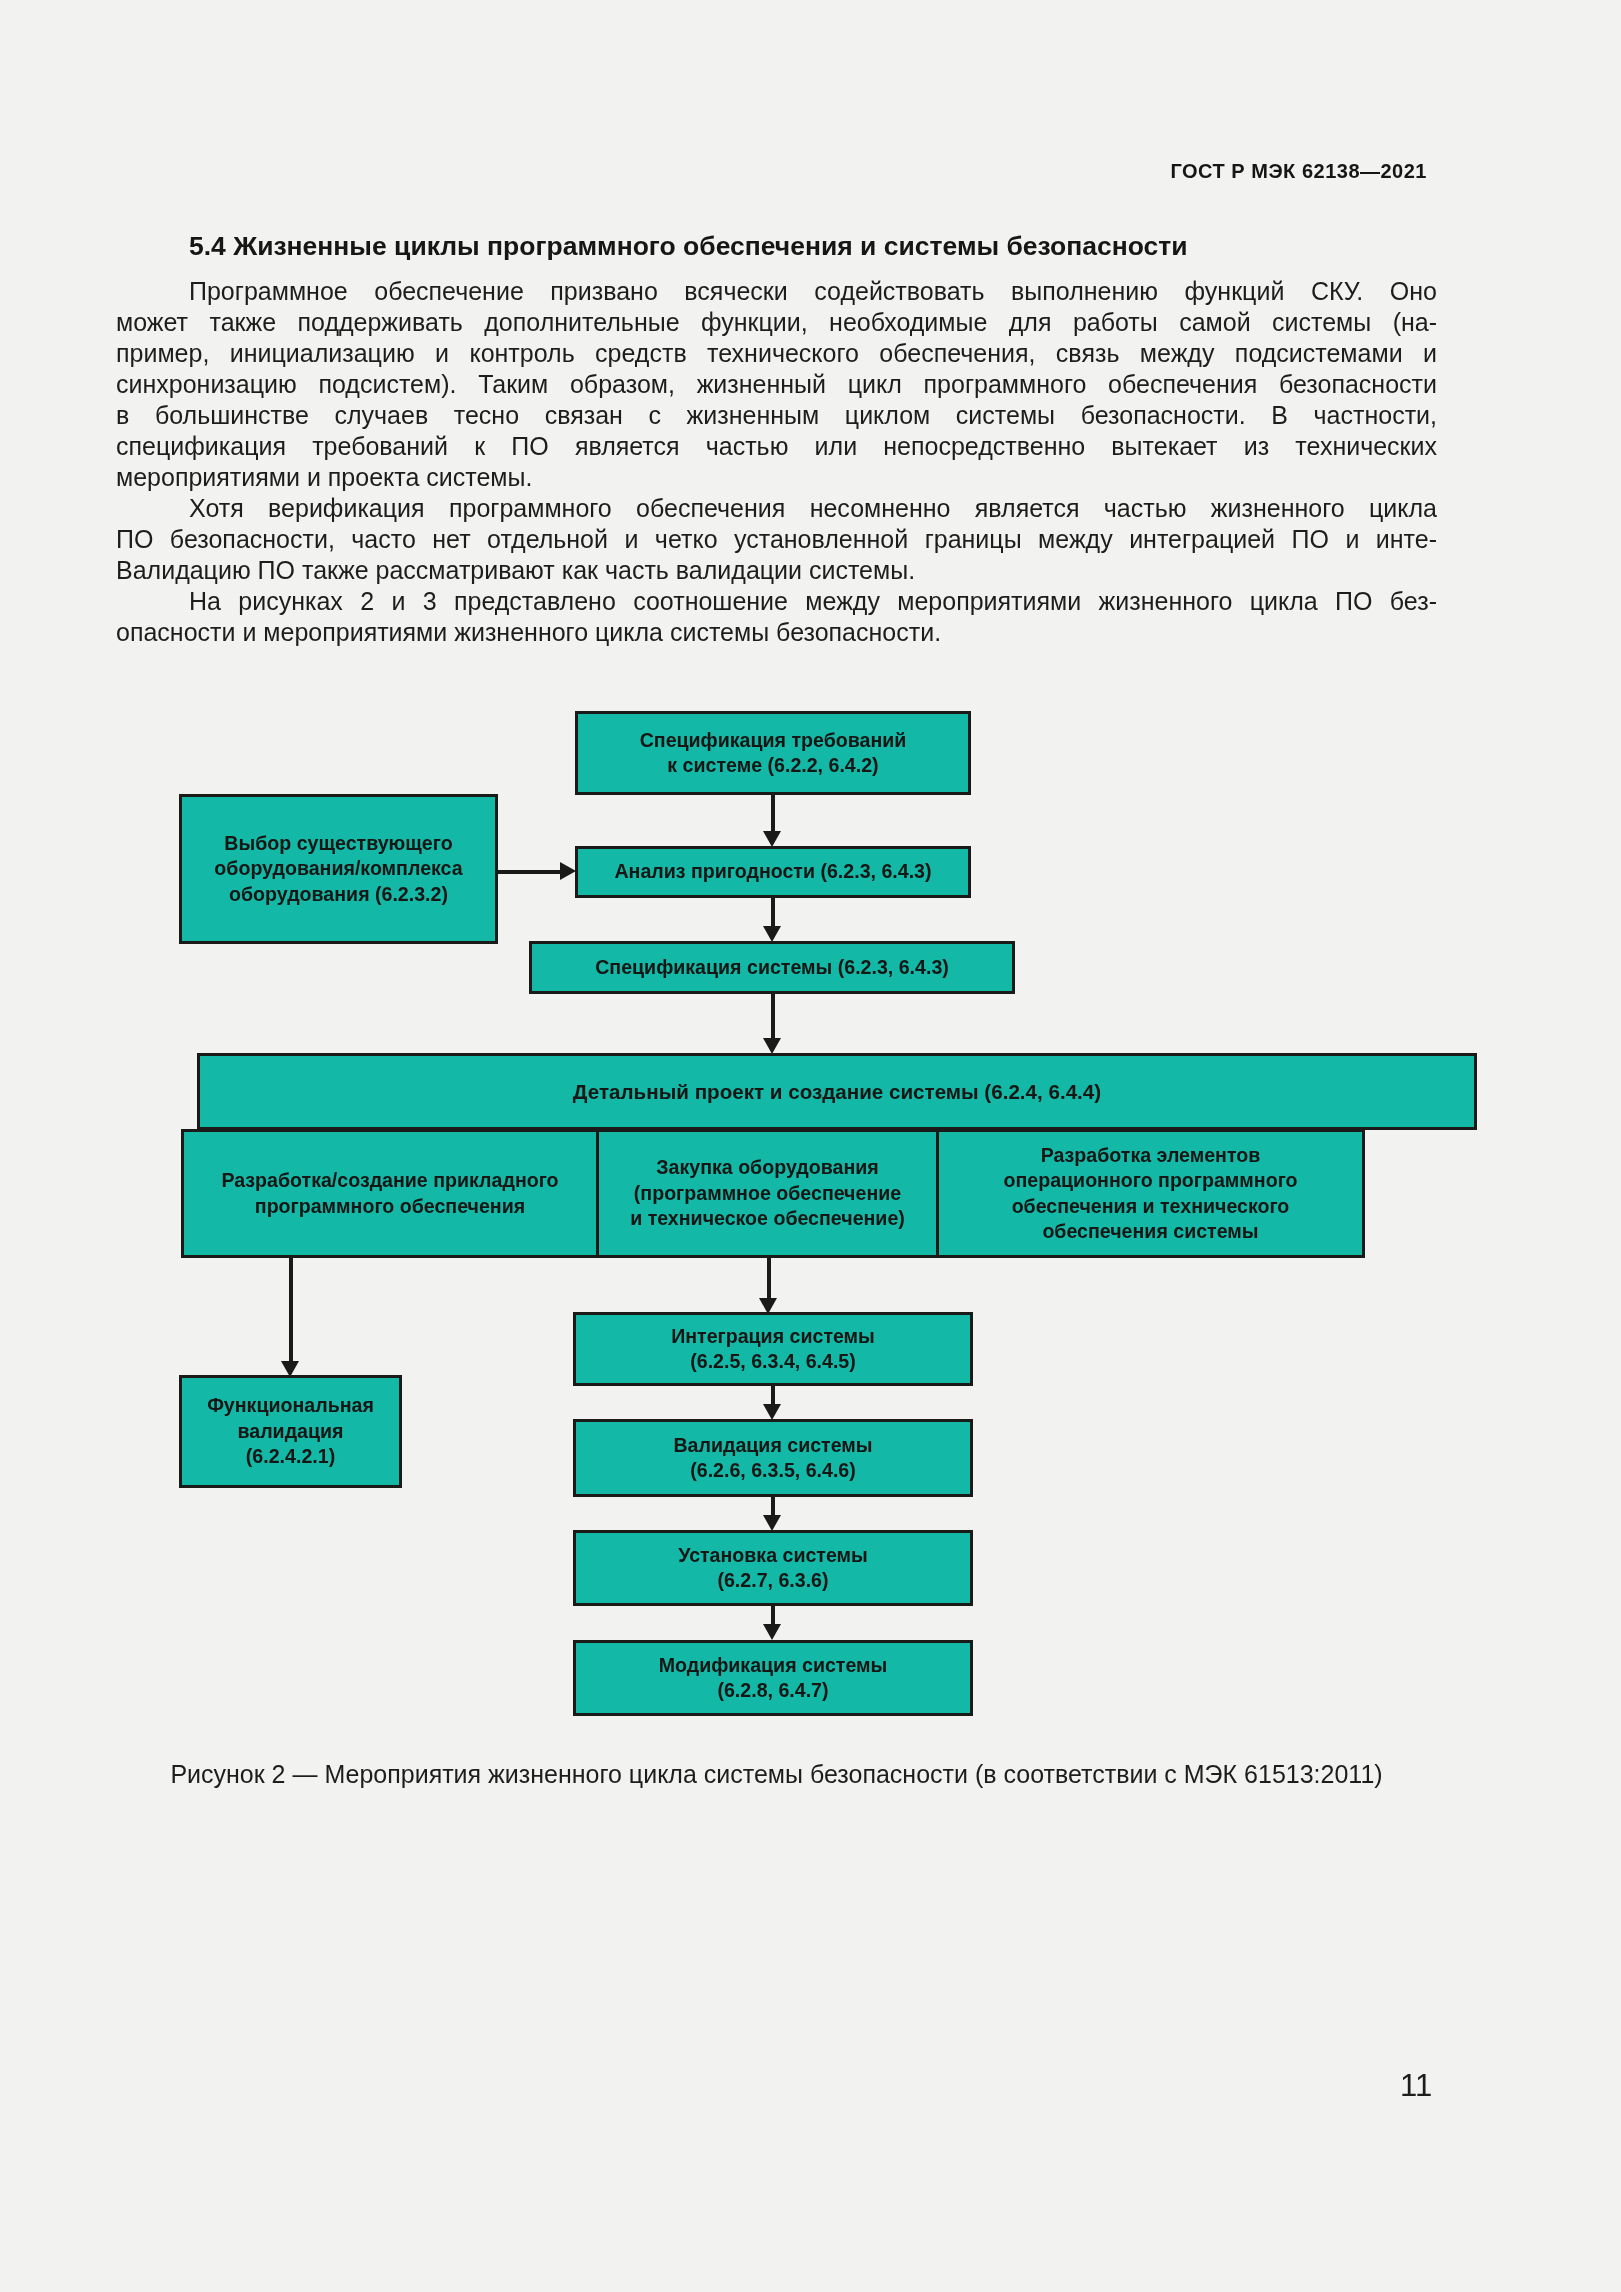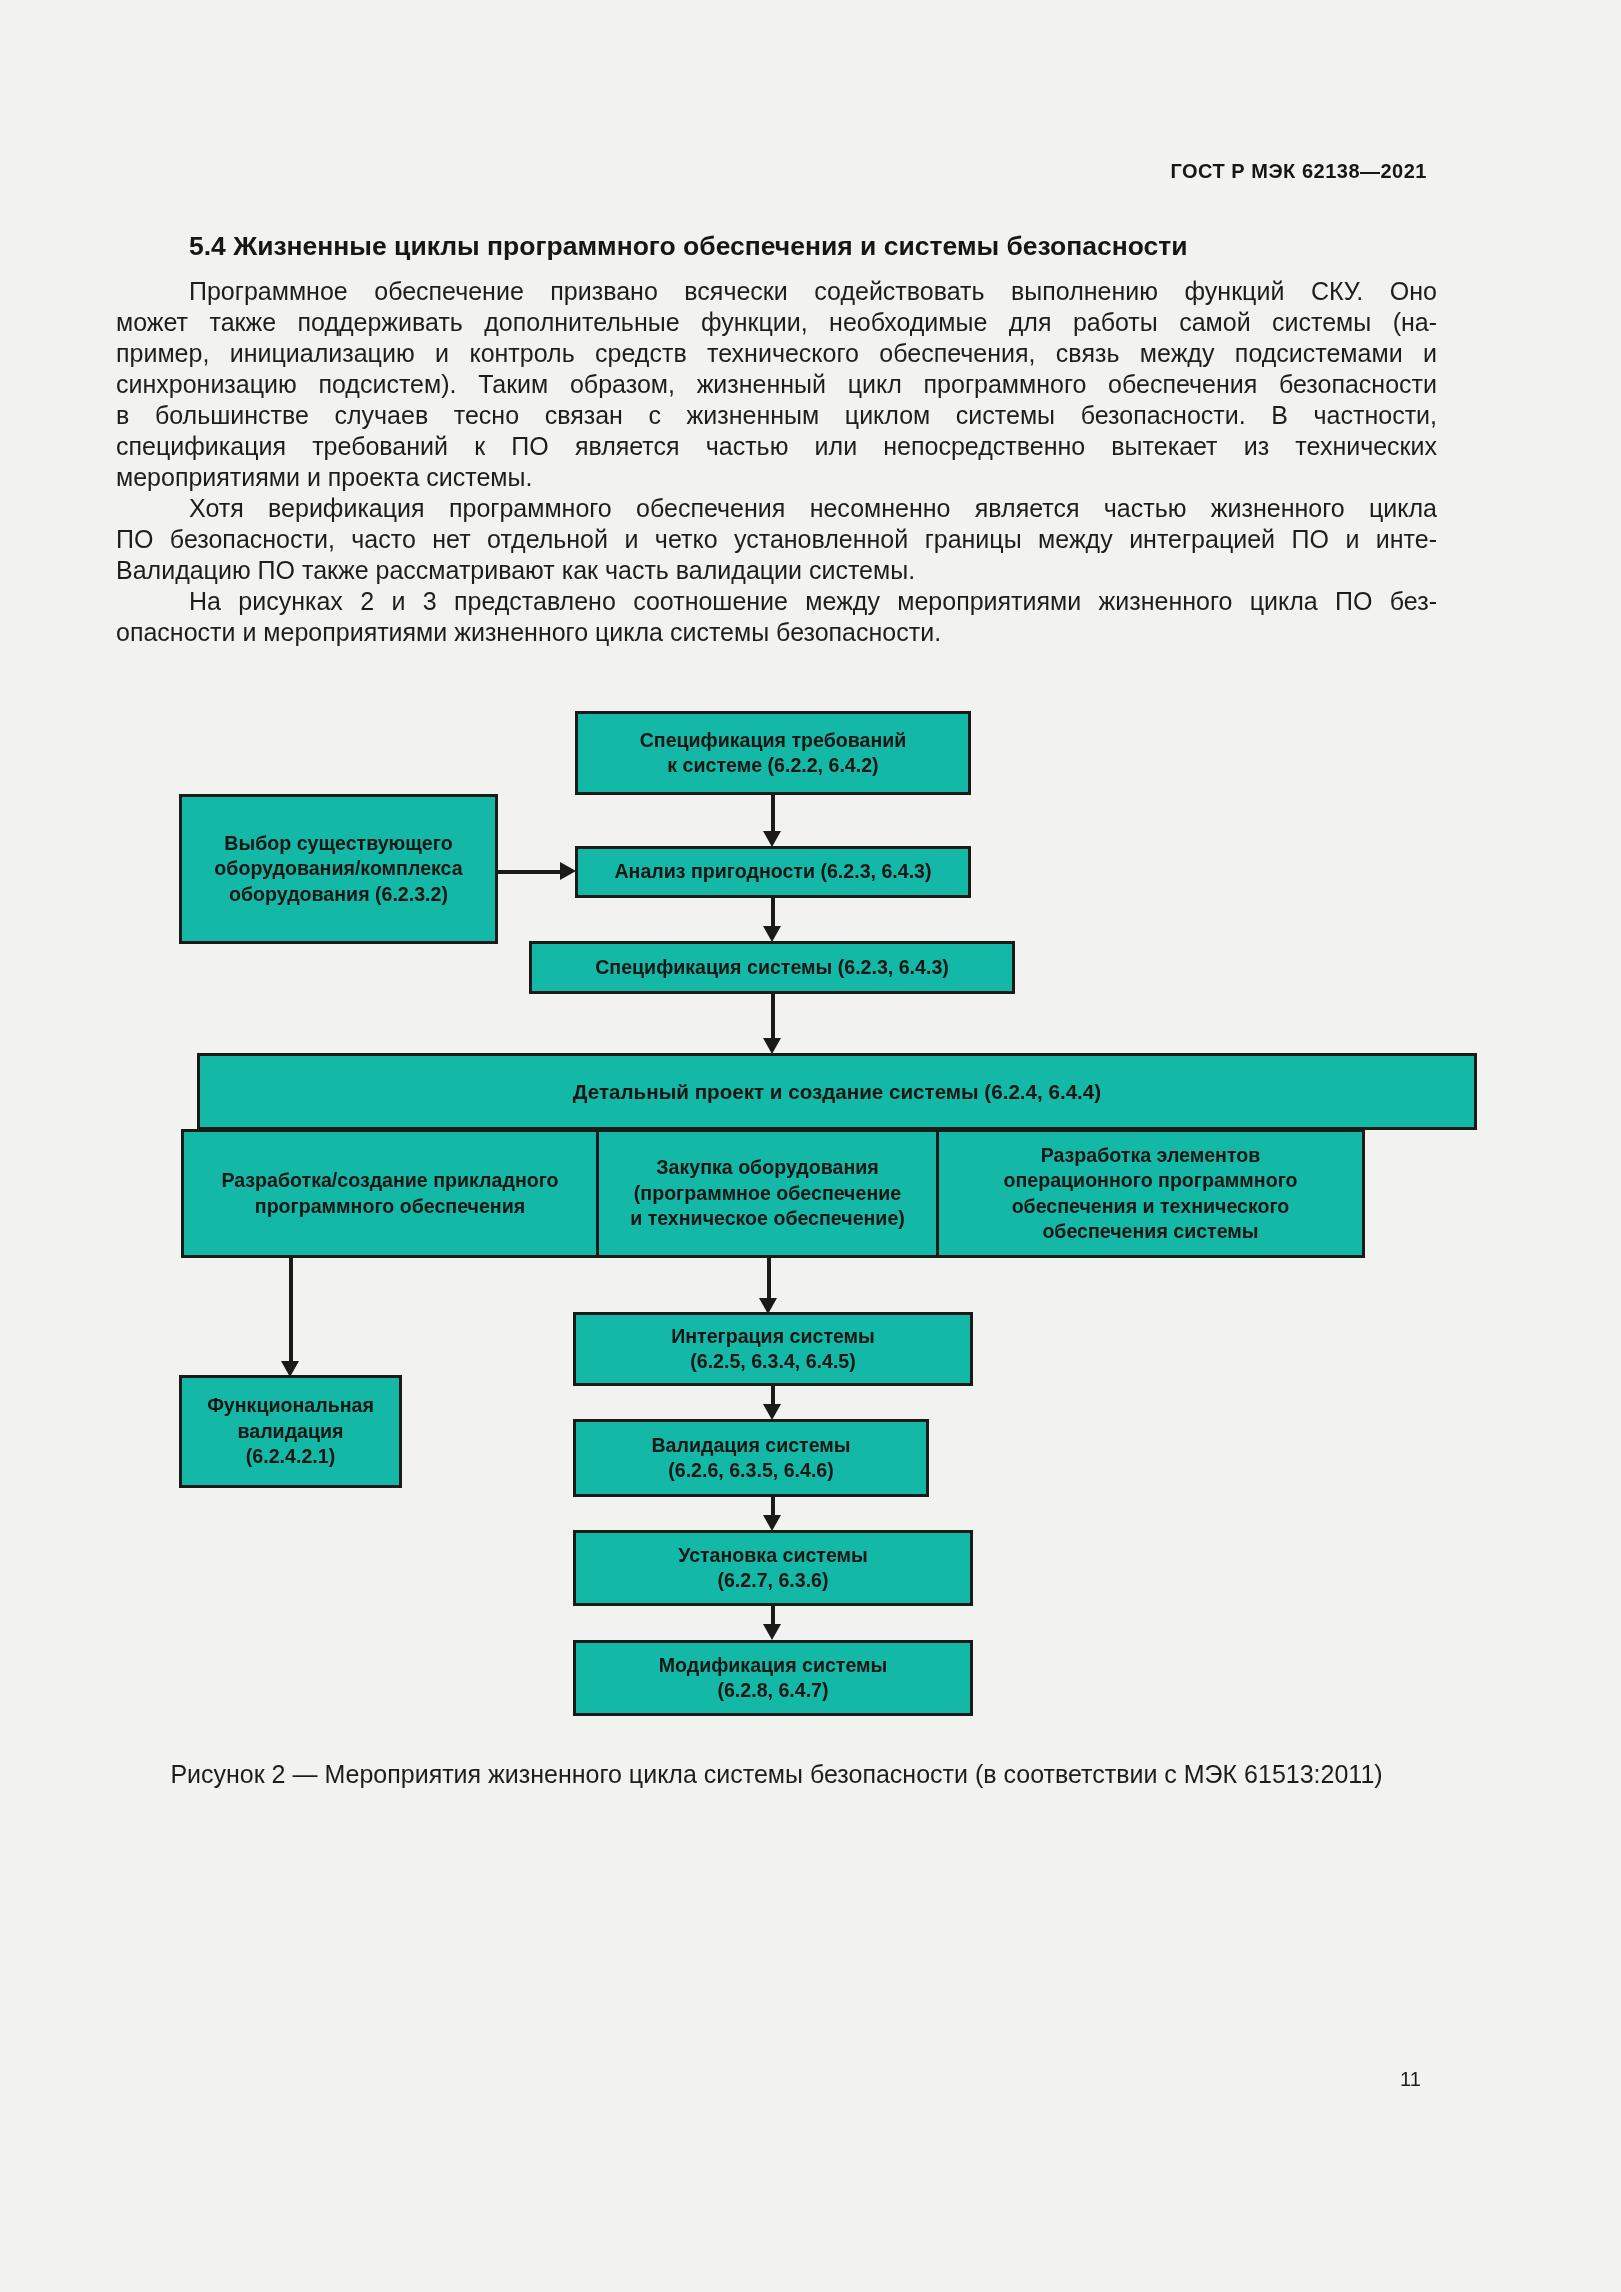--- a/index.html
+++ b/index.html
@@ -52,21 +52,21 @@
   .harrow .head  { position:absolute; top:1px; right:0; width:0; height:0;
                    border-top:9.8px solid transparent; border-bottom:9.8px solid transparent;
                    border-left:16.7px solid #1a1a18; }
   
   .fig-caption {
     position:absolute; top:1760px; left:116px; width:1321px;
     text-align:center; font-size:25px; color:#1d1d1b;
   }
   .page-number {
     position:absolute; top:2068px; left:1400px;
-    font-size:20px; color:#1d1d1b;
+    font-size:31px; color:#1d1d1b;
   }
 </style>
 </head>
 <body>
 
 <div class="page">
 
   <div class="running-header">ГОСТ Р МЭК 62138—2021</div>
 
   <h2 class="heading">5.4 Жизненные циклы программного обеспечения и системы безопасности</h2>
@@ -139,21 +139,21 @@
       <span class="flabel">Функциональная
 валидация
 (6.2.4.2.1)</span>
     </div>
 
     <div class="fbox" style="left:573px;top:1312px;width:400px;height:74px">
       <span class="flabel">Интеграция системы
 (6.2.5, 6.3.4, 6.4.5)</span>
     </div>
 
-    <div class="fbox" style="left:573px;top:1419px;width:356px;height:78px">
+    <div class="fbox" style="left:573px;top:1419px;width:400px;height:78px">
       <span class="flabel">Валидация системы
 (6.2.6, 6.3.5, 6.4.6)</span>
     </div>
 
     <div class="fbox" style="left:573px;top:1530px;width:400px;height:76px">
       <span class="flabel">Установка системы
 (6.2.7, 6.3.6)</span>
     </div>
 
     <div class="fbox" style="left:573px;top:1640px;width:400px;height:76px">

